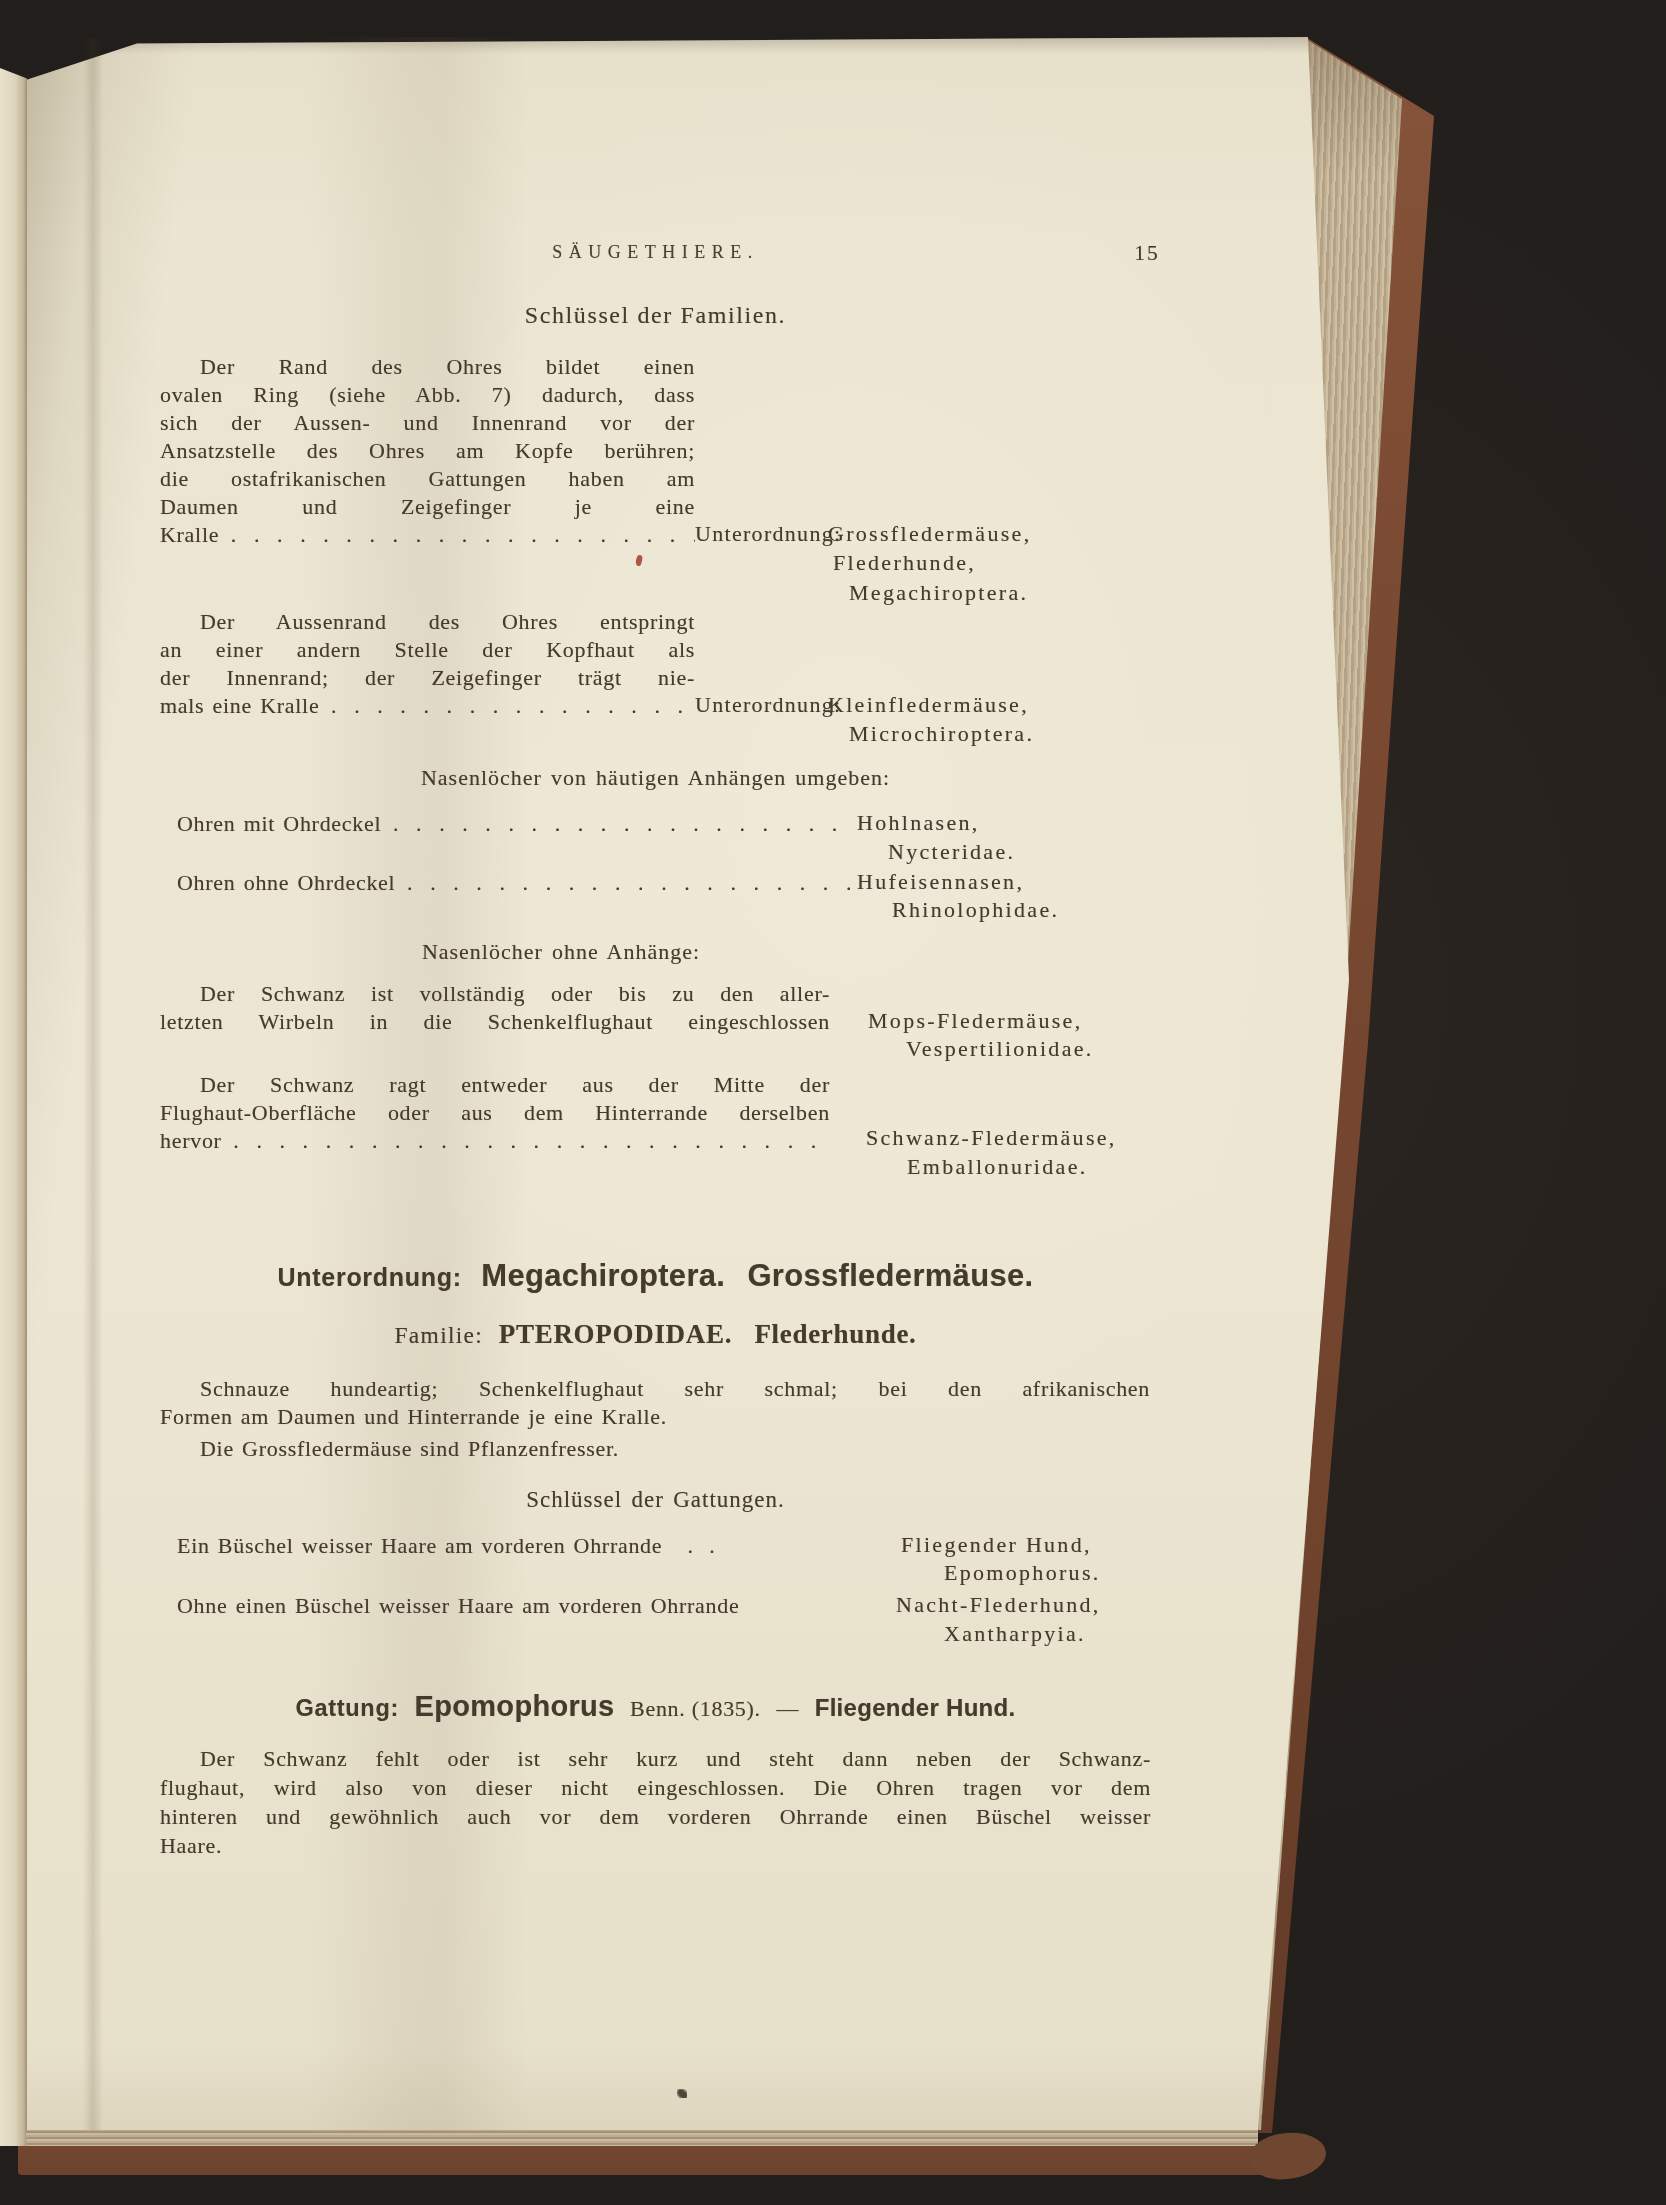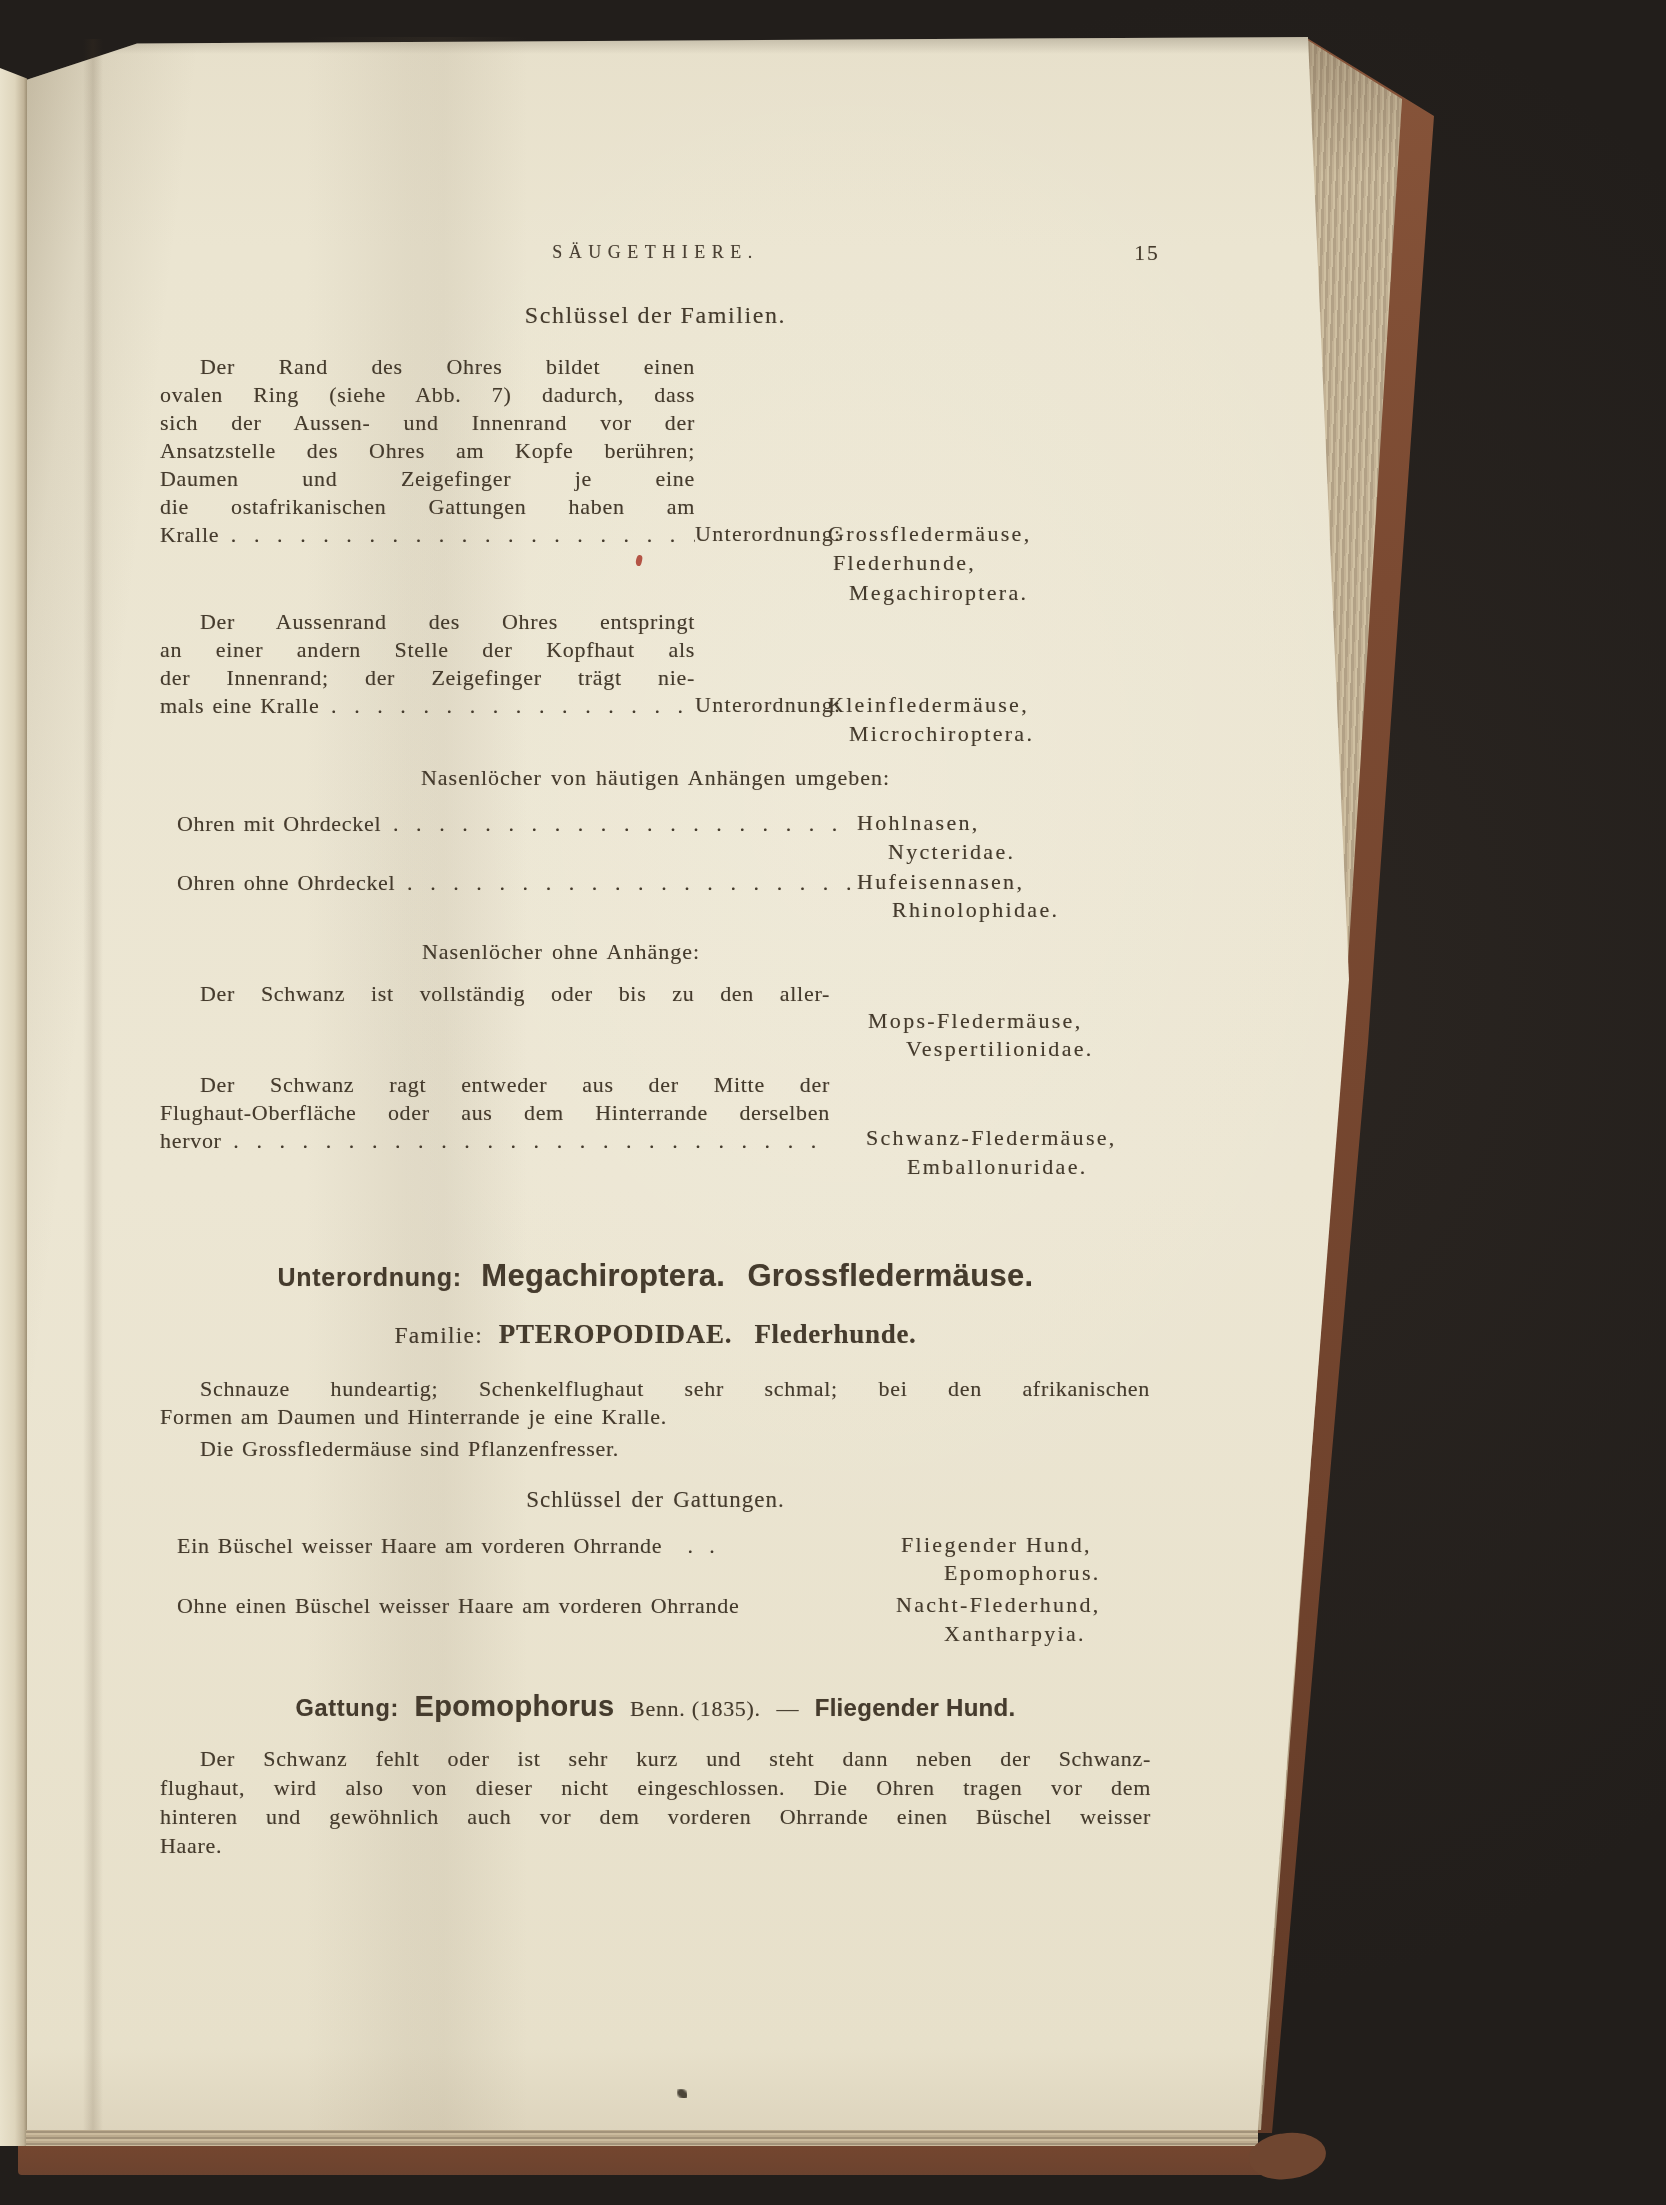--- a/index.html
+++ b/index.html
@@ -115,22 +115,22 @@
 <div class="abs txt runhead center" style="left:160px;top:242px;width:991px;">SÄUGETHIERE.</div>
 <div class="abs txt pagenum center" style="left:1108px;top:241px;width:78px;">15</div>
 
 <div class="abs txt title1 center" style="left:160px;top:302px;width:991px;">Schlüssel der Familien.</div>
 
 <div class="abs txt body34" style="left:160px;top:353px;width:535px;">
   <div class="jline indent">Der Rand des Ohres bildet einen</div>
   <div class="jline">ovalen Ring (siehe Abb. 7) dadurch, dass</div>
   <div class="jline">sich der Aussen- und Innenrand vor der</div>
   <div class="jline">Ansatzstelle des Ohres am Kopfe berühren;</div>
+  <div class="jline">die ostafrikanischen Gattungen haben am</div>
   <div class="jline">Daumen und Zeigefinger je eine</div>
-  <div class="jline">die ostafrikanischen Gattungen haben am</div>
   <div class="leaderline">
     <span class="lab">Kralle</span>
     <span class="dots">................................</span>
   </div>
 </div>
 
 <div class="abs txt lbl" style="left:695px;top:521px;">Unterordnung:</div>
 <div class="abs txt term" style="left:828px;top:521px;">Grossfledermäuse,</div>
 <div class="abs txt term" style="left:833px;top:550px;">Flederhunde,</div>
 <div class="abs txt term" style="left:849px;top:580px;">Megachiroptera.</div>
@@ -162,20 +162,21 @@
   <span class="lab">Ohren ohne Ohrdeckel</span>
   <span class="dots">................................</span>
 </div>
 <div class="abs txt term" style="left:857px;top:869px;">Hufeisennasen,</div>
 <div class="abs txt term" style="left:892px;top:897px;">Rhinolophidae.</div>
 
 <div class="abs txt subhead center" style="left:160px;top:939px;width:802px;">Nasenlöcher ohne Anhänge:</div>
 
 <div class="abs txt body34" style="left:160px;top:980px;width:670px;">
   <div class="jline indent">Der Schwanz ist vollständig oder bis zu den aller-</div>
+  <div class="jline">letzten Wirbeln in die Schenkelflughaut eingeschlossen</div>
 </div>
 <div class="abs txt term" style="left:868px;top:1008px;">Mops-Fledermäuse,</div>
 <div class="abs txt term" style="left:906px;top:1036px;">Vespertilionidae.</div>
 
 <div class="abs txt body34" style="left:160px;top:1071px;width:670px;">
   <div class="jline indent">Der Schwanz ragt entweder aus der Mitte der</div>
   <div class="jline">Flughaut-Oberfläche oder aus dem Hinterrande derselben</div>
   <div class="leaderline">
     <span class="lab">hervor</span>
     <span class="dots">................................</span>

